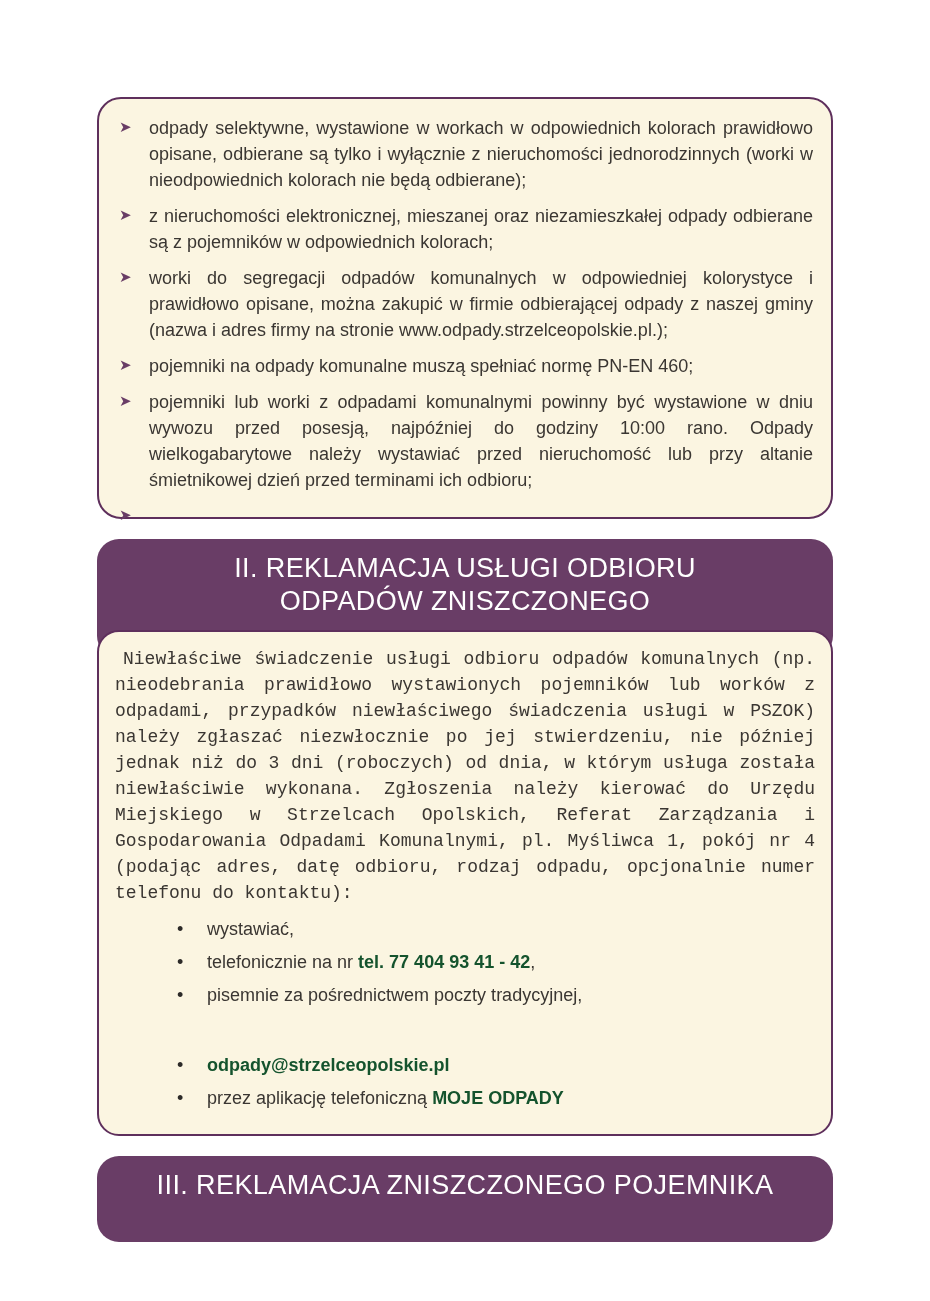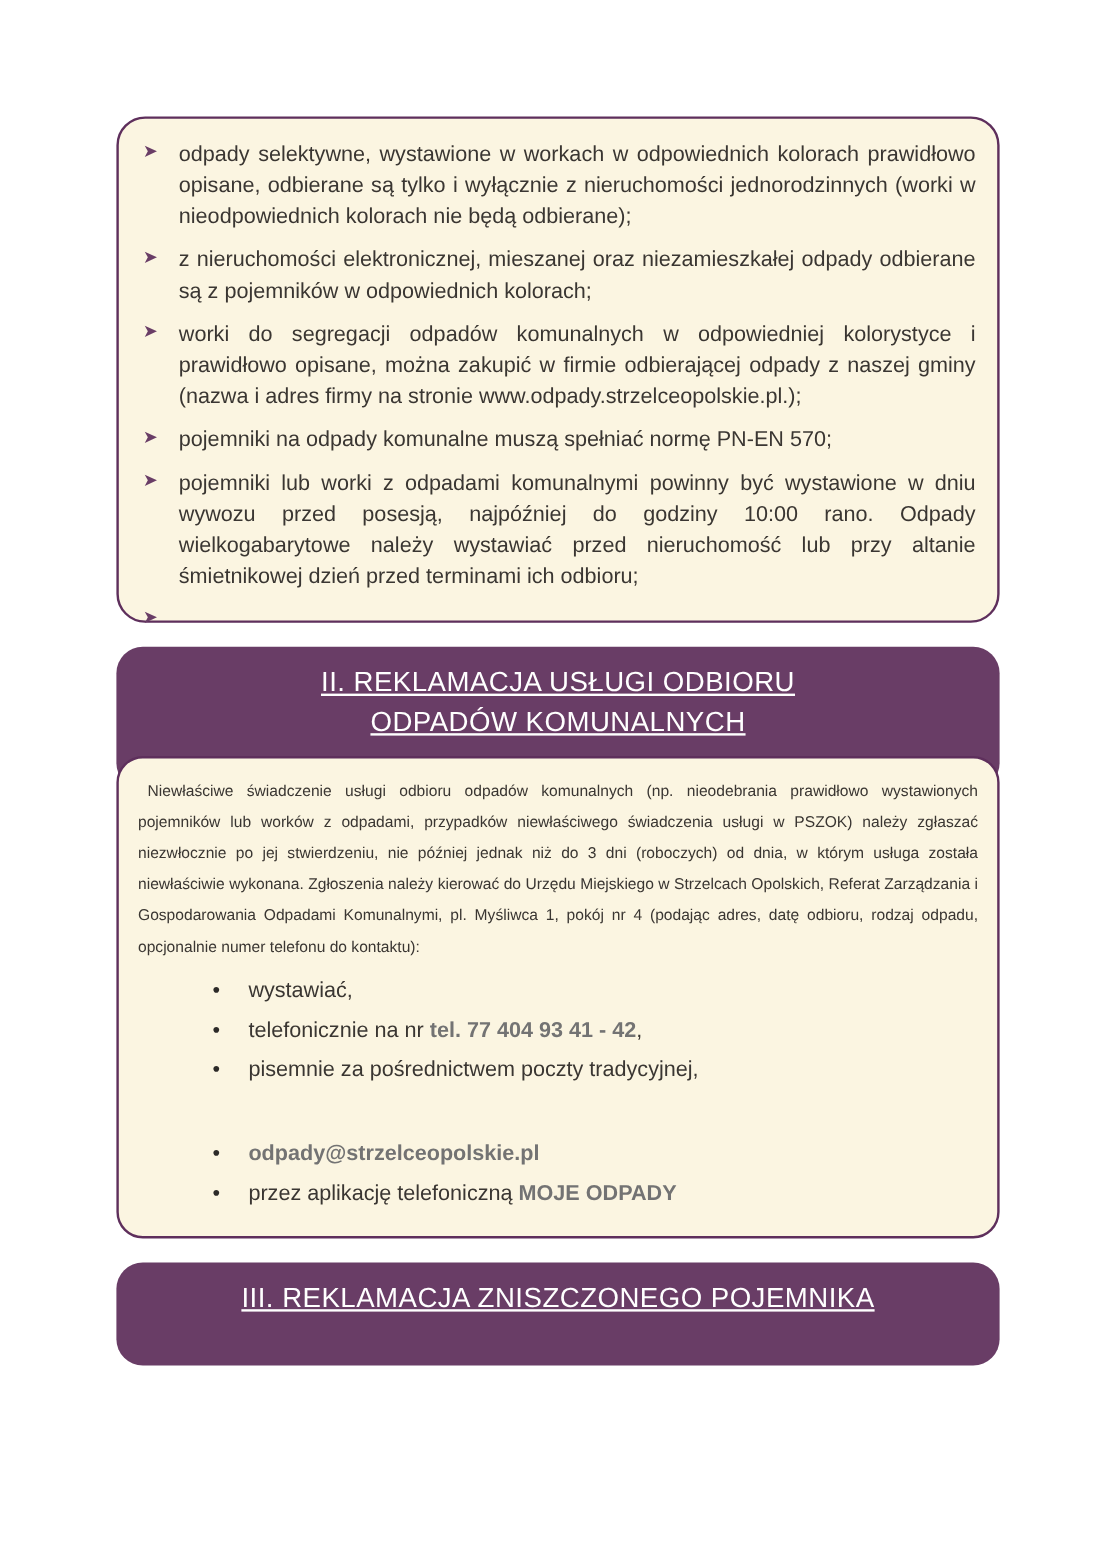--- a/index.html
+++ b/index.html
@@ -41,56 +41,56 @@
     font-size:15px;
   }
   
   .section{margin-top:20px;}
   .section-header{
     background:#693d66;
     border-radius:22px;
     padding:13px 20px 40px 20px;
     text-align:center;
     color:#ffffff;
-    font-size:23px;
+    font-size:27px;
     line-height:33px;
     letter-spacing:0.4px;
-    text-decoration:underline;
   }
   .section-body{
     background:#fbf5e1;
     border:2px solid #5e2f5c;
     border-radius:22px;
     margin-top:-28px;
     position:relative;
     padding:14px 16px 16px 16px;
     box-sizing:border-box;
   }
   .para{
-    font-size:13px;
+    font-size:18px;
     line-height:26px;
     text-align:justify;
     text-indent:8px;
     margin:0;
+    font-family:Liberation Mono, monospace;
   }
   
   .dot-list{margin:10px 0 0 0;}
   .dot-item{
     position:relative;
     padding-left:92px;
     font-size:18px;
     line-height:26px;
     margin-bottom:7px;
   }
   .dot-item .dot{
     position:absolute;
     left:62px;top:0;
     color:#2c2a28;
   }
-  .green{color:#737373;font-weight:bold;}
+  .green{color:#14532d;font-weight:bold;}
   .green.block{display:block;margin-top:44px;}
 </style>
 </head>
 <body>
 
 <div class="page">
 
   <div class="rules-box">
     <div class="rule">
       <span class="marker">➤</span>
@@ -99,35 +99,35 @@
     <div class="rule">
       <span class="marker">➤</span>
       <span>z nieruchomości elektronicznej, mieszanej oraz niezamieszkałej odpady odbierane są z pojemników w odpowiednich kolorach;</span>
     </div>
     <div class="rule">
       <span class="marker">➤</span>
       <span>worki do segregacji odpadów komunalnych w odpowiedniej kolorystyce i prawidłowo opisane, można zakupić w firmie odbierającej odpady z naszej gminy (nazwa i adres firmy na stronie www.odpady.strzelceopolskie.pl.);</span>
     </div>
     <div class="rule">
       <span class="marker">➤</span>
-      <span>pojemniki na odpady komunalne muszą spełniać normę PN-EN 570;</span>
+      <span>pojemniki na odpady komunalne muszą spełniać normę PN-EN 460;</span>
     </div>
     <div class="rule">
       <span class="marker">➤</span>
       <span>pojemniki lub worki z odpadami komunalnymi powinny być wystawione w dniu wywozu przed posesją, najpóźniej do godziny 10:00 rano. Odpady wielkogabarytowe należy wystawiać przed nieruchomość lub przy altanie śmietnikowej dzień przed terminami ich odbioru;</span>
     </div>
     <div class="rule">
       <span class="marker">➤</span>
     </div>
   </div>
 
   <div class="section">
     <div class="section-header">
       <div>II. REKLAMACJA USŁUGI ODBIORU</div>
-      <div>ODPADÓW KOMUNALNYCH</div>
+      <div>ODPADÓW ZNISZCZONEGO</div>
     </div>
     <div class="section-body">
       <p class="para">Niewłaściwe świadczenie usługi odbioru odpadów komunalnych (np. nieodebrania prawidłowo wystawionych pojemników lub worków z odpadami, przypadków niewłaściwego świadczenia usługi w PSZOK) należy zgłaszać niezwłocznie po jej stwierdzeniu, nie później jednak niż do 3 dni (roboczych) od dnia, w którym usługa została niewłaściwie wykonana. Zgłoszenia należy kierować do Urzędu Miejskiego w Strzelcach Opolskich, Referat Zarządzania i Gospodarowania Odpadami Komunalnymi, pl. Myśliwca 1, pokój nr 4 (podając adres, datę odbioru, rodzaj odpadu, opcjonalnie numer telefonu do kontaktu):</p>
       <div class="dot-list">
         <div class="dot-item">
           <span class="dot">•</span>
           <span>wystawiać,</span><span class="green"></span><span></span>
         </div>
         <div class="dot-item">
           <span class="dot">•</span>

